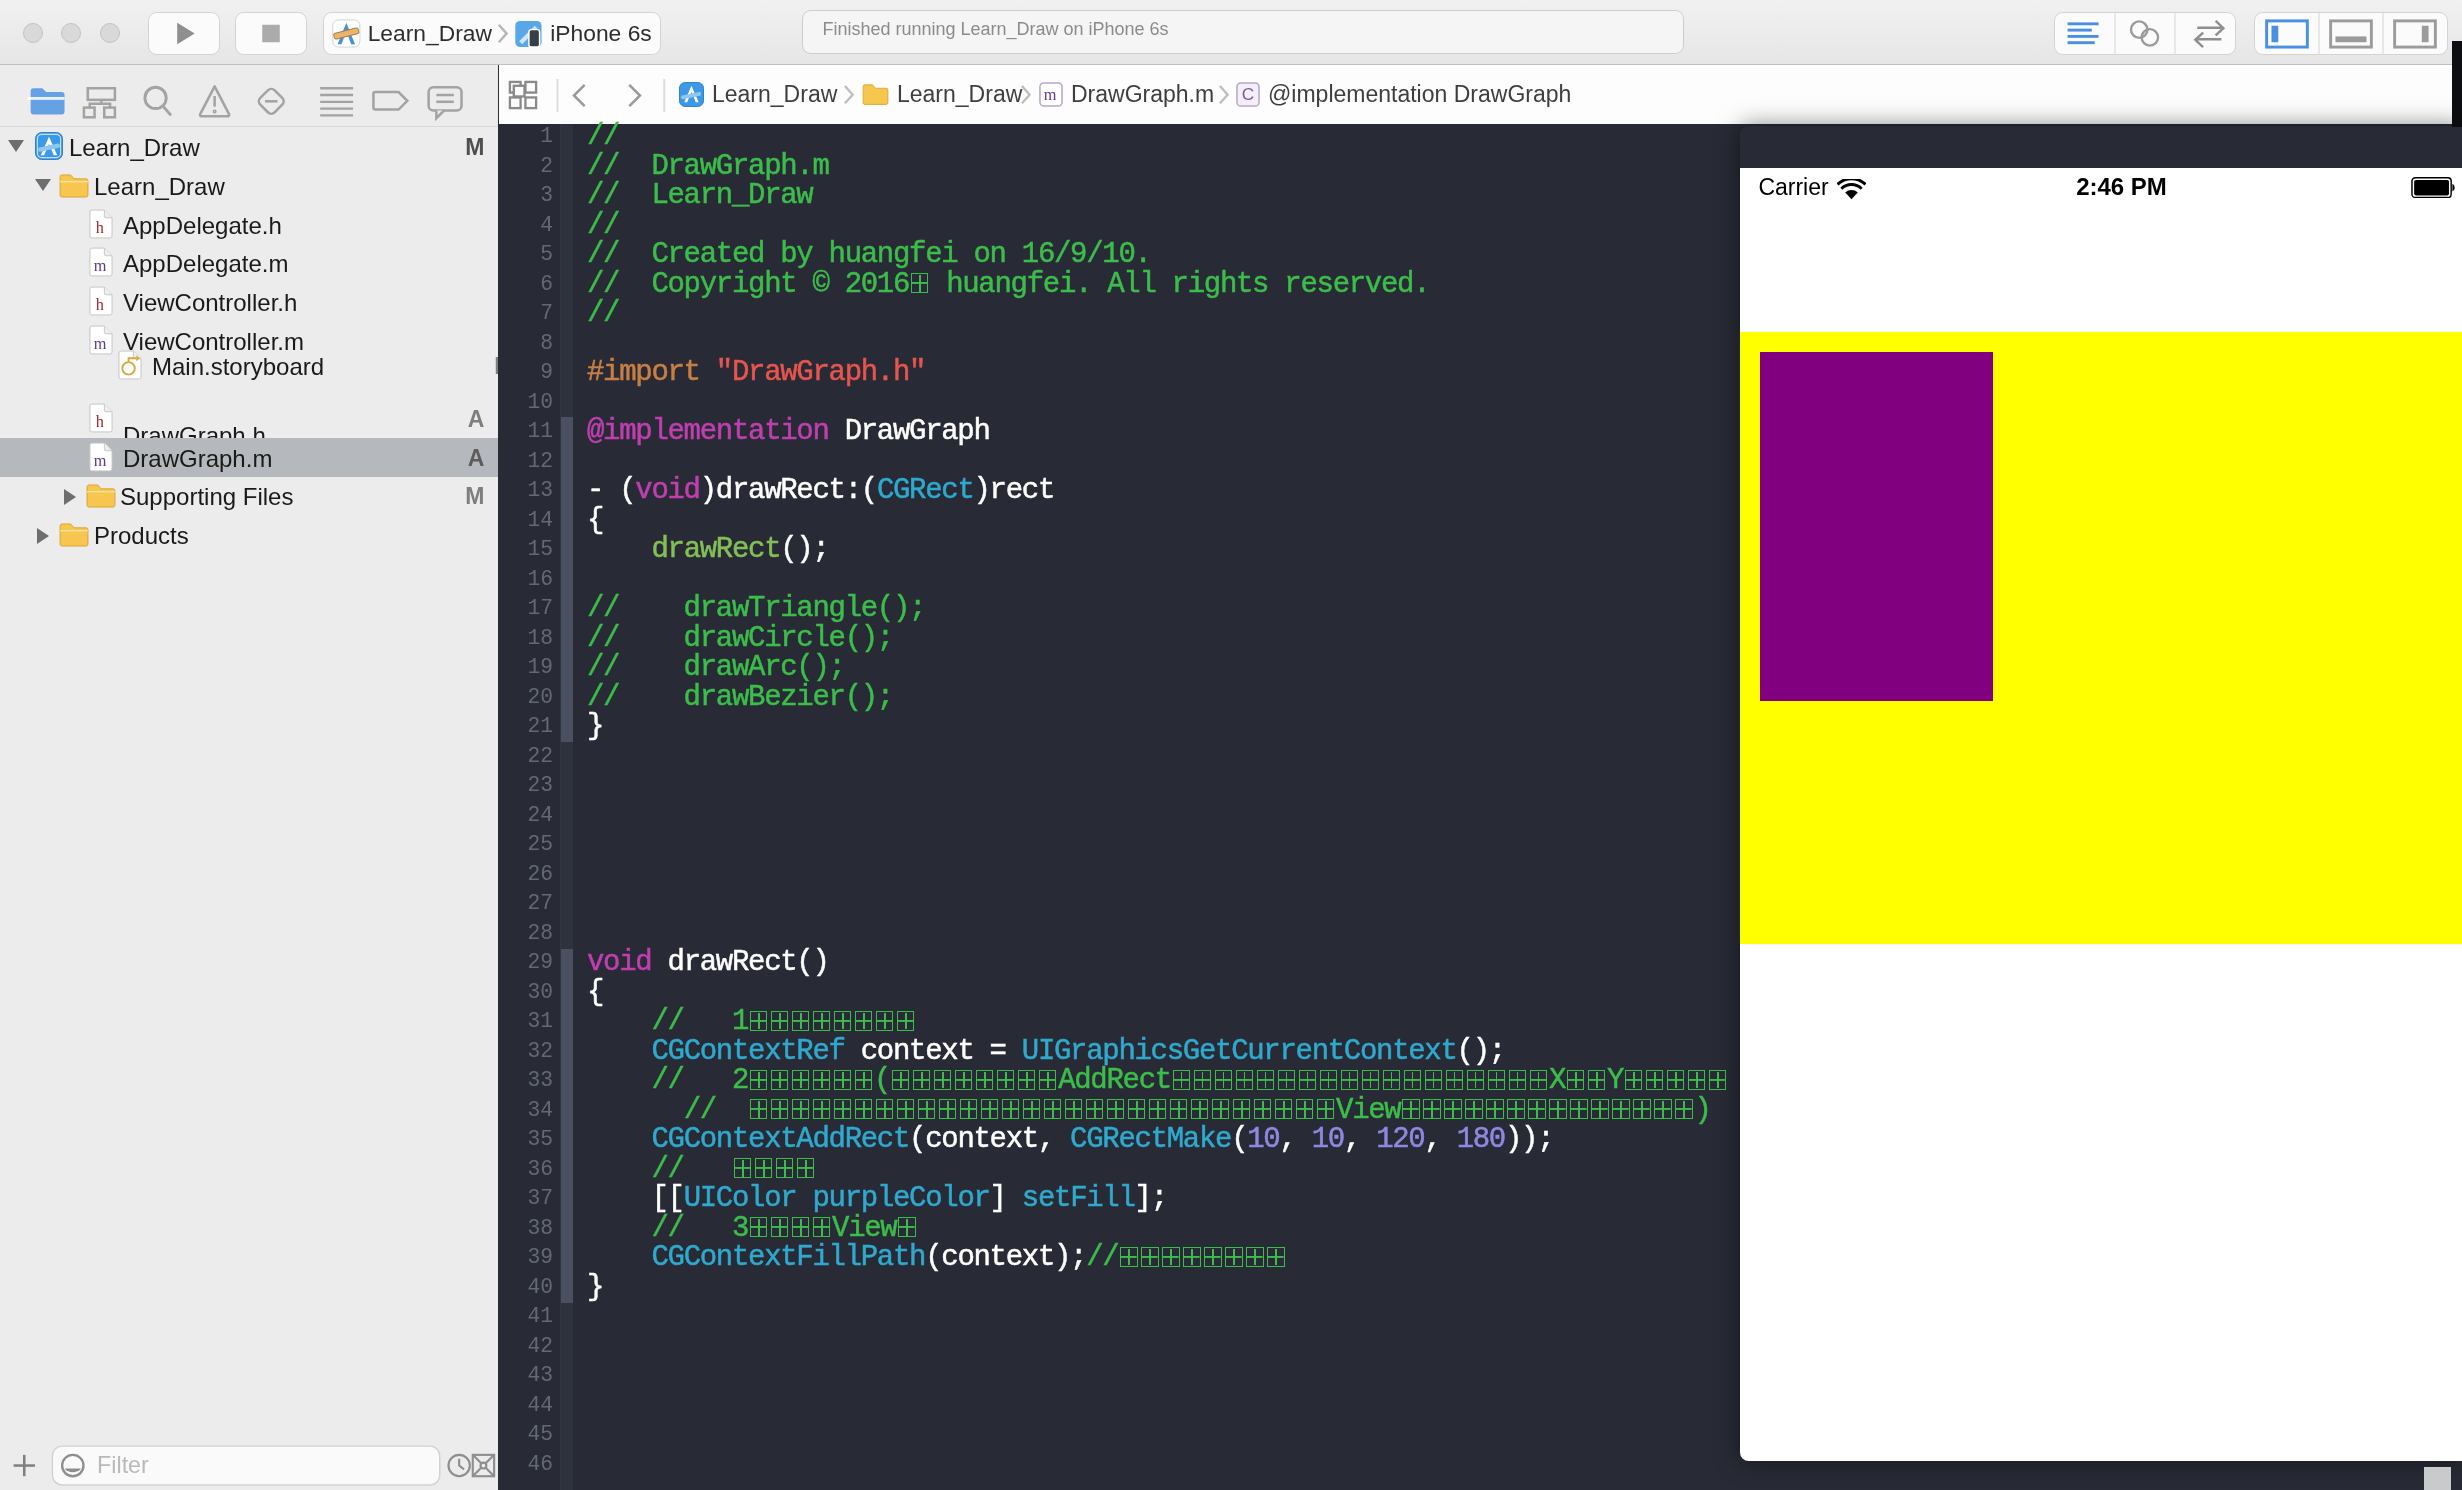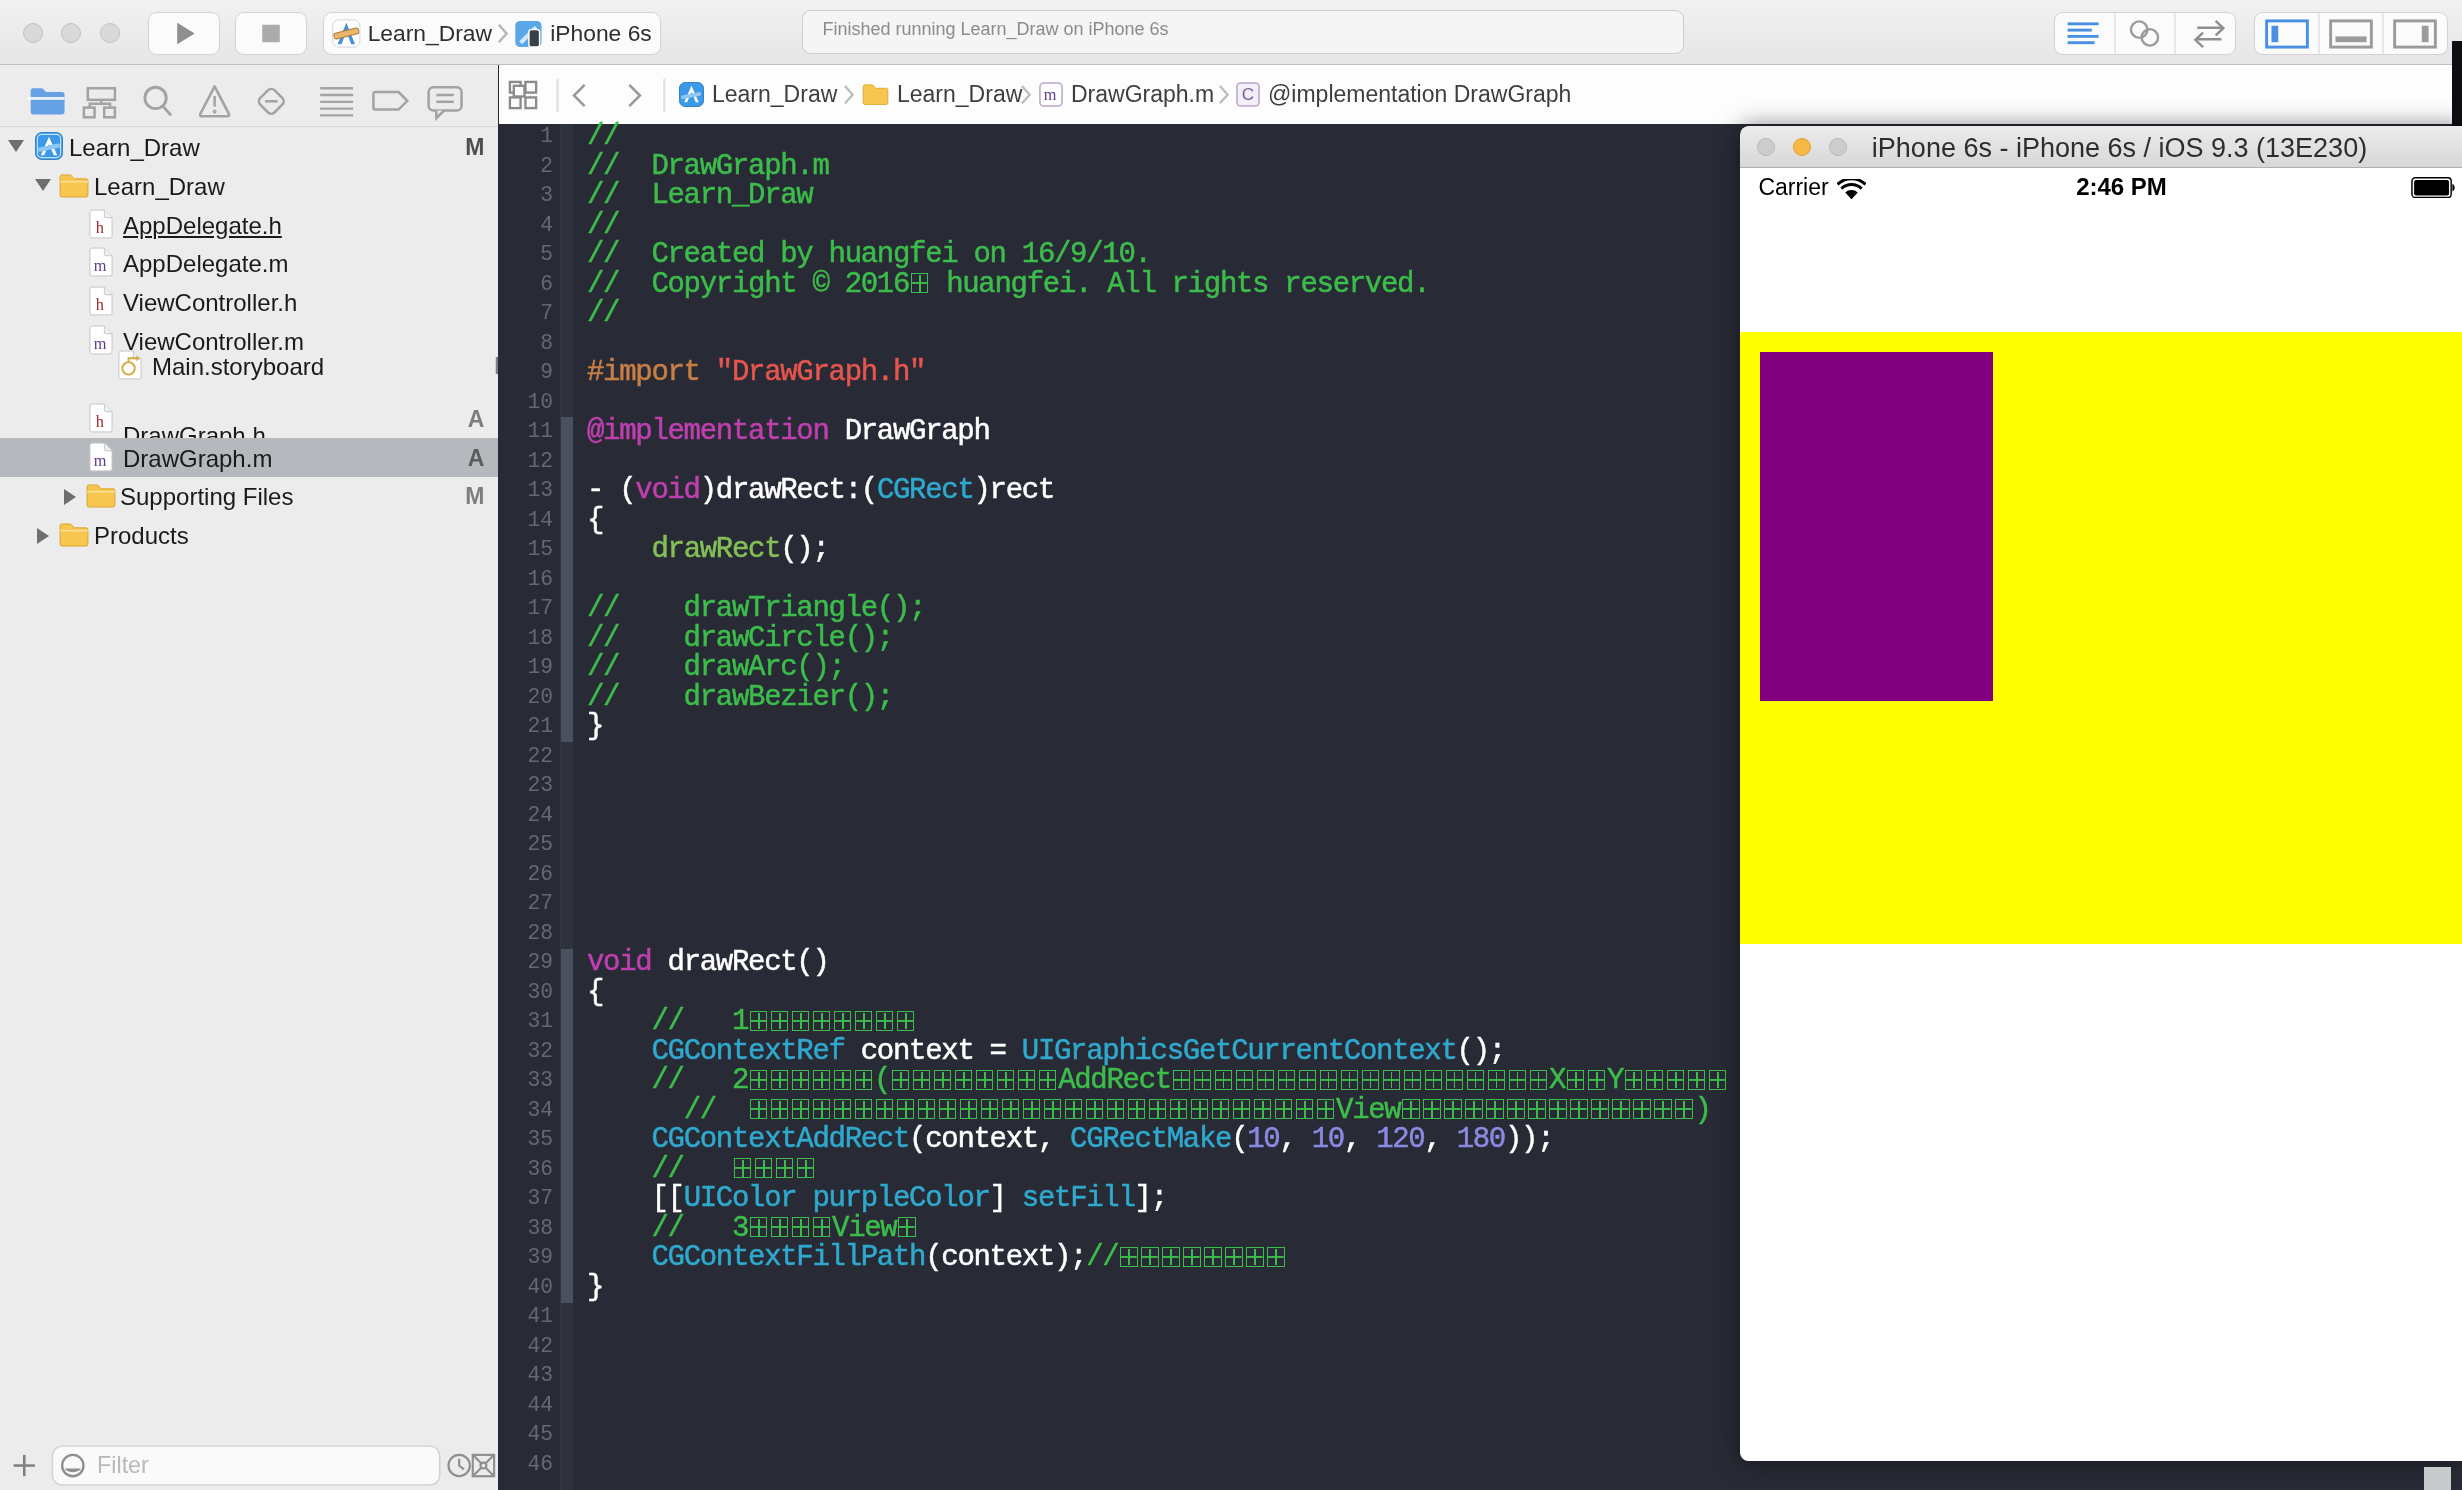--- a/index.html
+++ b/index.html
@@ -190,21 +190,21 @@
           <path d="M1 8 h29" stroke="#fbe09a" stroke-width="1.6"></path>
         </svg>
       <div class="lbl" style="left:94px;">Learn_Draw</div>
     </div>
     <div class="nrow" style="top:78px;">
       <svg class="icon" style="left:89px;top:3.9px;font-size:25px" width="24" height="30" viewBox="0 0 25 31">
           <path d="M1 3 a2 2 0 0 1 2 -2 h13 l8 8 v19 a2 2 0 0 1 -2 2 H3 a2 2 0 0 1 -2 -2 Z" fill="#ffffff" stroke="#c4c4c4"></path>
           <path d="M16 1 v6 a2 2 0 0 0 2 2 h6" fill="#eeeeee" stroke="#c4c4c4"></path>
           <text x="7" y="25" font-size="17" fill="#a0282e" font-family="Liberation Serif">h</text>
         </svg>
-      <div class="lbl" style="left:123px;text-decoration:underline;">AppDelegate.h</div>
+      <div class="lbl" style="left:123px;">AppDelegate.h</div>
     </div>
     <div class="nrow" style="top:116px;">
       <svg class="icon" style="left:89px;top:3.9px;font-size:25px" width="24" height="30" viewBox="0 0 25 31">
           <path d="M1 3 a2 2 0 0 1 2 -2 h13 l8 8 v19 a2 2 0 0 1 -2 2 H3 a2 2 0 0 1 -2 -2 Z" fill="#ffffff" stroke="#c4c4c4"></path>
           <path d="M16 1 v6 a2 2 0 0 0 2 2 h6" fill="#eeeeee" stroke="#c4c4c4"></path>
           <text x="5" y="25" font-size="17" fill="#5e3a8e" font-family="Liberation Serif">m</text>
         </svg>
       <div class="lbl" style="left:123px;">AppDelegate.m</div>
     </div>
     <div class="nrow" style="top:155px;">
@@ -427,26 +427,20 @@
       <span class="cg">//  <i class="cj"></i><i class="cj"></i><i class="cj"></i><i class="cj"></i><i class="cj"></i><i class="cj"></i><i class="cj"></i><i class="cj"></i><i class="cj"></i><i class="cj"></i><i class="cj"></i><i class="cj"></i><i class="cj"></i><i class="cj"></i><i class="cj"></i><i class="cj"></i><i class="cj"></i><i class="cj"></i><i class="cj"></i><i class="cj"></i><i class="cj"></i><i class="cj"></i><i class="cj"></i><i class="cj"></i><i class="cj"></i><i class="cj"></i><i class="cj"></i><i class="cj"></i>View<i class="cj"></i><i class="cj"></i><i class="cj"></i><i class="cj"></i><i class="cj"></i><i class="cj"></i><i class="cj"></i><i class="cj"></i><i class="cj"></i><i class="cj"></i><i class="cj"></i><i class="cj"></i><i class="cj"></i><i class="cj"></i>)</span>
     <span class="ct">CGContextAddRect</span>(context, <span class="ct">CGRectMake</span>(<span class="cn">10</span>, <span class="cn">10</span>, <span class="cn">120</span>, <span class="cn">180</span>));
     <span class="cg">//   <i class="cj"></i><i class="cj"></i><i class="cj"></i><i class="cj"></i></span>
     [[<span class="ct">UIColor</span> <span class="ct">purpleColor</span>] <span class="ct">setFill</span>];
     <span class="cg">//   3<i class="cj"></i><i class="cj"></i><i class="cj"></i><i class="cj"></i>View<i class="cj"></i></span>
     <span class="ct">CGContextFillPath</span>(context);<span class="cg">//<i class="cj"></i><i class="cj"></i><i class="cj"></i><i class="cj"></i><i class="cj"></i><i class="cj"></i><i class="cj"></i><i class="cj"></i></span>
 }
 </pre>
 <div id="blacknotch" class="abs" style="left:2452px;top:41px;width:10.7px;height:86px;background:#0d0e12;"></div>
 <div id="sim" class="abs">
-  <div id="simtitle" class="abs">
-    <div class="slight" style="left:17px;"></div>
-    <div class="slight" style="left:53px;background:#f7b845;border-color:#dfa02f;"></div>
-    <div class="slight" style="left:89px;"></div>
-    <div style="position:absolute;left:0;top:6.8px;width:759px;text-align:center;font-size:27px;color:#2d2d2d;">iPhone 6s - iPhone 6s / iOS 9.3 (13E230)</div>
-  </div>
   <div id="simscreen" class="abs">
     <div class="abs" style="left:18.4px;top:5.8px;font-size:23px;color:#000;">Carrier</div>
     <svg class="abs" style="left:97px;top:10.7px;" width="29" height="21.3" viewBox="0 0 30 22">
       <path d="M15 21 L8.5 14 a9.5 9.5 0 0 1 13 0 Z" fill="#000"></path>
       <path d="M4.5 10 a15 15 0 0 1 21 0" stroke="#000" stroke-width="3" fill="none"></path>
       <path d="M0.5 5.5 a21 21 0 0 1 29 0" stroke="#000" stroke-width="3" fill="none"></path>
     </svg>
     <div class="abs" style="left:0;top:4.9px;width:763px;text-align:center;font-size:24px;font-weight:bold;color:#000;">2:46 PM</div>
     <svg class="abs" style="left:671px;top:8.7px;" width="45" height="21.3" viewBox="0 0 46 22">
       <rect x="0.75" y="0.75" width="40.5" height="20.5" rx="3.5" fill="none" stroke="#000" stroke-width="1.5"></rect>

